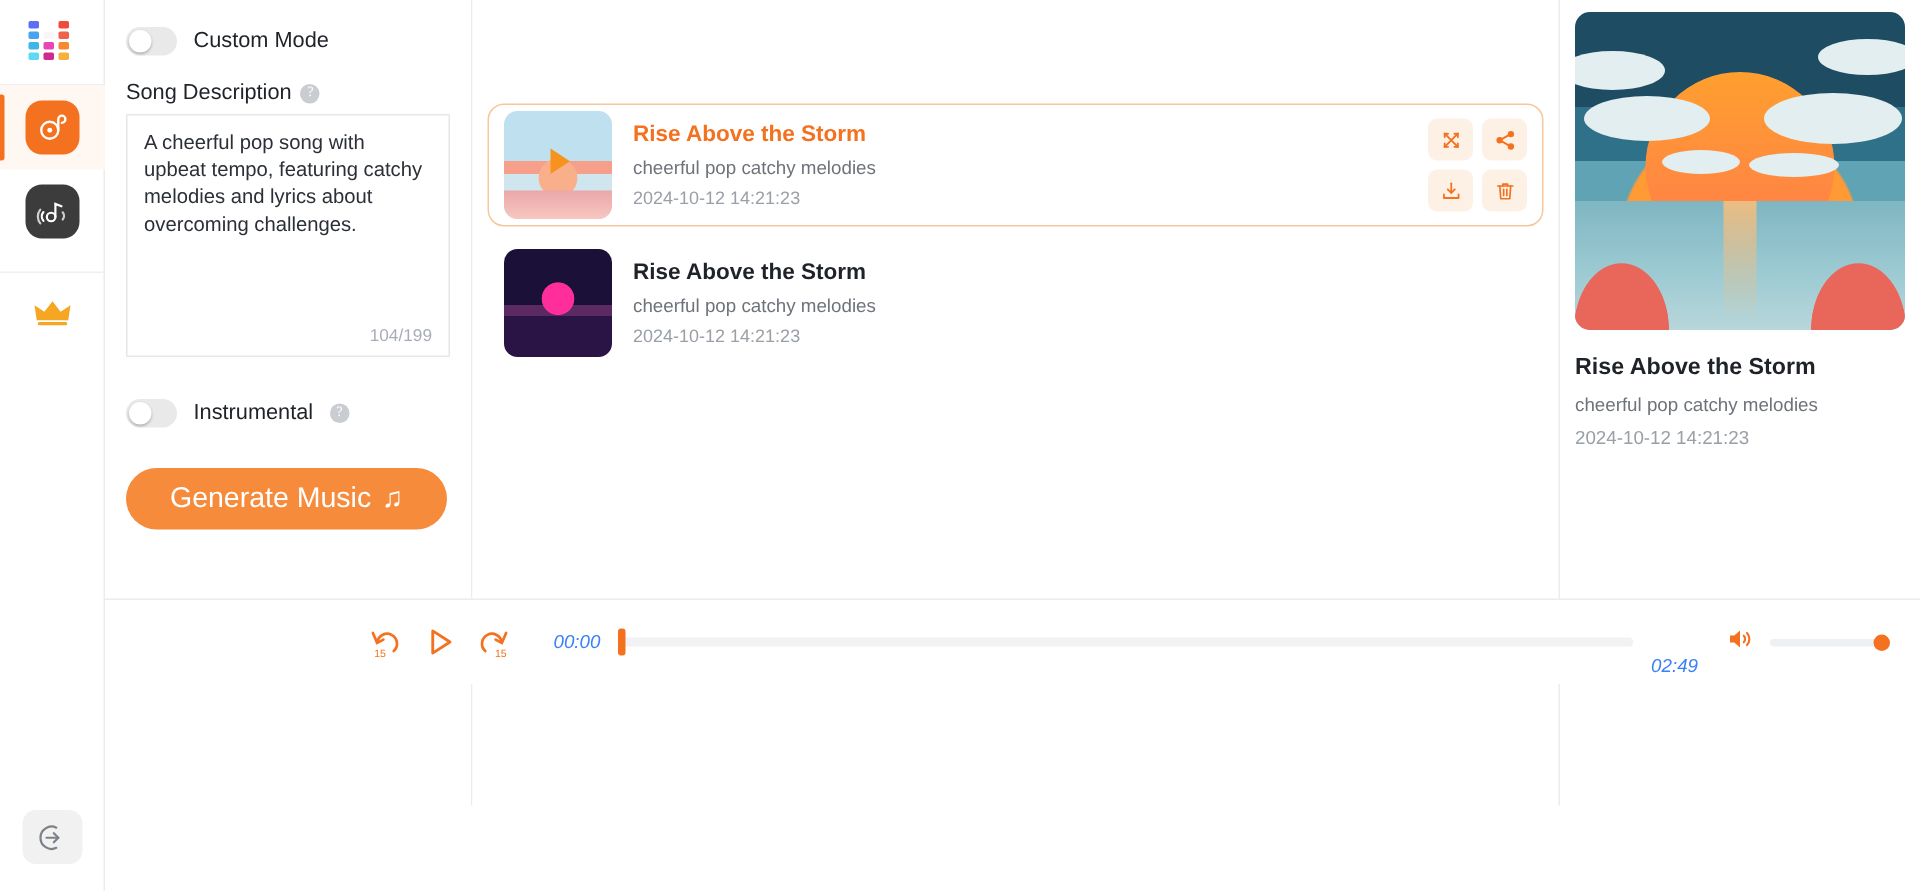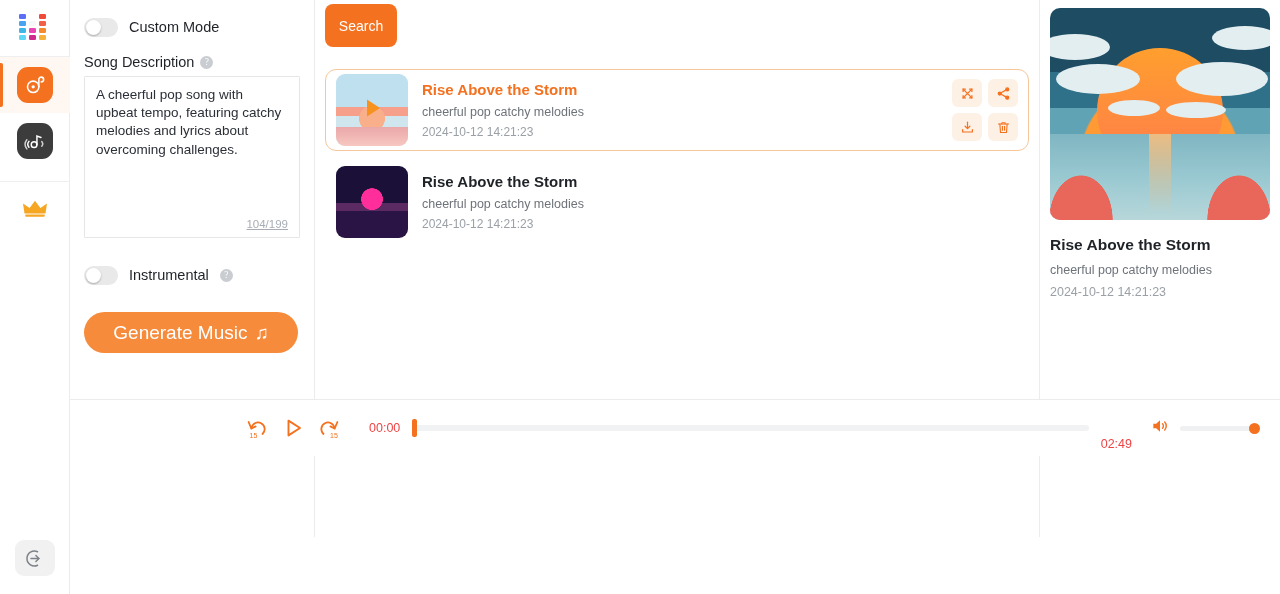--- a/index.html
+++ b/index.html
@@ -86,21 +86,21 @@
     height: 162px;
     border: 1px solid #e6e6e6; border-radius: 1px;
     padding: 9px 11px;
   }
   .textarea-text {
     font-size: 13.5px; line-height: 18.2px; color: #2b2f36;
     white-space: pre-wrap;
   }
   .char-count {
     position: absolute; right: 11px; bottom: 7px;
-    font-size: 11.5px; color: #a8adb5; text-decoration: underline;
+    font-size: 11.5px; color: #a8adb5;
   }
 
   .instrumental-row { margin-top: 20px; }
 
   .generate-btn {
     margin-top: 20px;
     width: 214px; height: 41px; border-radius: 21px;
     background: #f68b3c; border: none;
     color: #fff; font-size: 19px; font-family: "Liberation Sans", sans-serif;
     display: flex; align-items: center; justify-content: center; gap: 7px;
@@ -225,21 +225,21 @@
 
   
   .player {
     position: absolute; left: 70px; bottom: 0;
     width: 1210px; height: 57px;
     border-top: 1px solid #ececec; background: #fff;
     display: flex; align-items: center;
   }
   .transport { display: flex; align-items: center; gap: 12px; margin-left: 175px; }
   .t-btn { background: none; border: none; cursor: pointer; display: flex; }
-  .time { font-size: 12.5px; color: #ef4444; margin-left: 28px; }
+  .time { font-size: 12.5px; color: #3b82f6; margin-left: 28px; font-style: italic; }
   .progress-wrap {
     position: relative; flex: 1 1 auto; height: 6px;
     margin: 0 12px; background: #f1f2f4; border-radius: 3px;
   }
   .progress-handle {
     position: absolute; left: 0; top: -6px;
     width: 5px; height: 18px; border-radius: 2px; background: #f4711f;
   }
   .vol-wrap { display: flex; align-items: center; gap: 10px; margin: 0 22px 0 18px; }
   .vol-track {
@@ -348,21 +348,20 @@
 
     <button class="generate-btn">
       <span>Generate Music</span>
       <span>♫</span>
     </button>
   </div>
 
   <div class="main">
 
     <div class="search-row">
-      <button class="search-btn">Search</button>
     </div>
 
     <div class="song-list">
 
       <div class="song-card selected">
         <div class="thumb sunrise">
           <span class="play-overlay">
             <svg width="26" height="26" viewBox="0 0 26 26">
               <path d="M8 4.5 L21 13 L8 21.5 Z" fill="#f7921e"></path>
             </svg>

